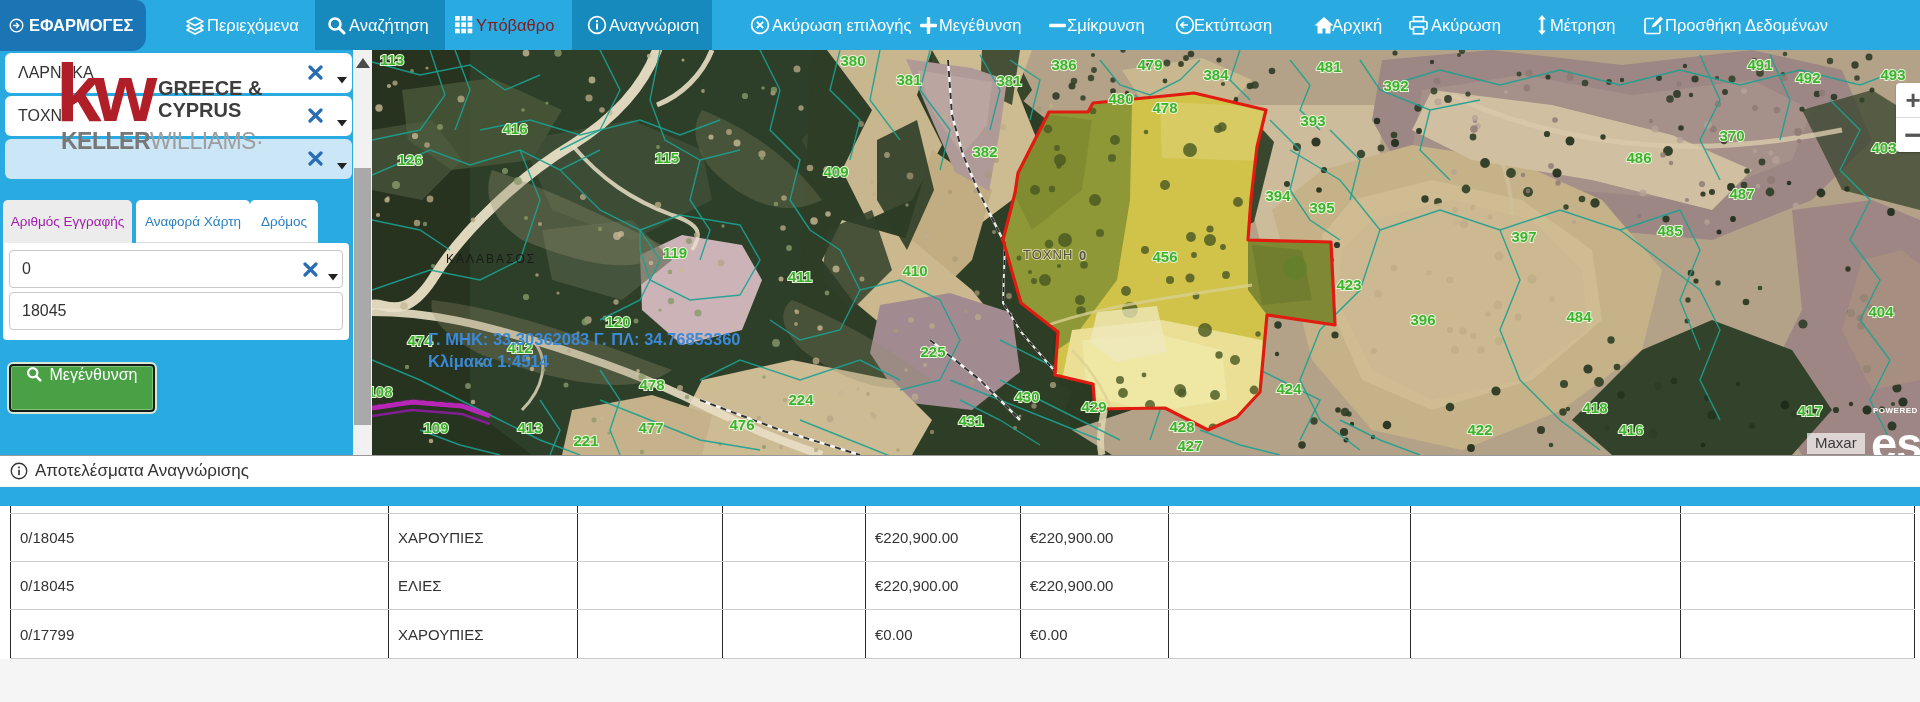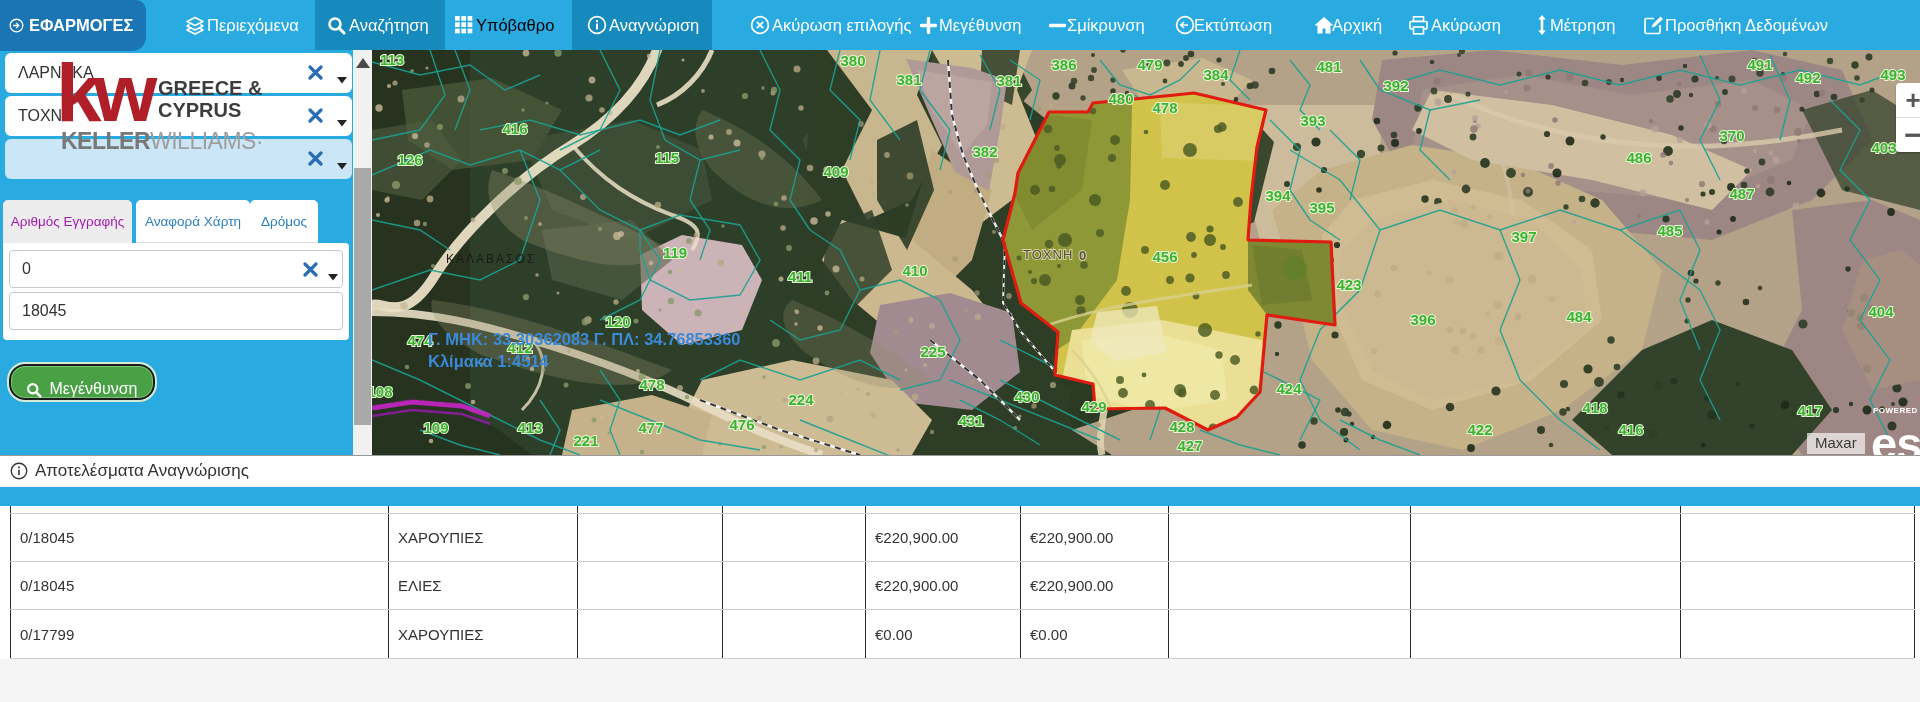--- a/index.html
+++ b/index.html
@@ -5,21 +5,21 @@
 html,body{width:1920px;height:702px;overflow:hidden;font-family:"Liberation Sans",sans-serif;background:#fff}
 .nav{position:absolute;left:0;top:0;width:1920px;height:50px;background:#29abe2;z-index:30;white-space:nowrap}
 .appbtn{position:absolute;left:0;top:0;width:146px;height:51px;background:#1b74b4;color:#fff;font-weight:bold;font-size:16.5px;display:flex;align-items:center;padding-left:9px;z-index:31;border-radius:0 10px 14px 0}
 .sidebar{position:absolute;left:0;top:50px;width:353px;height:405px;background:#29abe2;z-index:20}
 .sinput{position:absolute;left:5px;width:347px;height:40px;background:#fff;border-radius:6px;display:flex;align-items:center;font-size:16px;color:#333;padding-left:13px}
 .kwlogo{position:absolute;z-index:25;pointer-events:none}
 .tabs{position:absolute;left:3px;top:150px;display:flex;align-items:flex-end}
 .tab{border-radius:5px 5px 0 0;font-size:13.5px;padding:0 12px;display:flex;align-items:center;justify-content:center;white-space:nowrap}
 .panel{position:absolute;left:3px;top:193px;width:346px;height:97px;background:#fff;border-radius:0 4px 4px 4px;padding:7px 6px}
 .pinput{position:relative;width:334px;height:38px;border:1px solid #c8c8c8;border-radius:4px;background:#fff;display:flex;align-items:center;padding-left:12px;font-size:16px;color:#333}
-.greenbtn{position:absolute;left:9px;top:314px;width:146px;height:36px;background:#4aa145;border:2px solid #1a1a1a;outline:2px solid #d7e9d4;border-radius:16px;color:#fff;font-size:16px;display:flex;align-items:flex-end;justify-content:center;box-shadow:inset 0 0 0 1px #7ec27a}
+.greenbtn{position:absolute;left:9px;top:314px;width:146px;height:48px;background:#4aa145;border:2px solid #1a1a1a;outline:2px solid #d7e9d4;border-radius:4px;color:#fff;font-size:16px;display:flex;align-items:flex-start;justify-content:center;box-shadow:inset 0 0 0 1px #7ec27a}
 .sscroll{position:absolute;left:353px;top:50px;width:19px;height:405px;background:#f1f1f1;z-index:20}
 .sthumb{position:absolute;left:1px;top:118px;width:17px;height:257px;background:#a9a9a9}
 .sarrow{position:absolute;left:3px;top:8px;width:0;height:0;border-left:7px solid transparent;border-right:7px solid transparent;border-bottom:10px solid #4a4a4a}
 .mapwrap{position:absolute;left:372px;top:50px;width:1548px;height:405px;overflow:hidden;background:#8a7d63}
 .zoomctl{position:absolute;left:1524px;top:33px;width:34px;height:69px;background:#fff;border-radius:4px 0 0 4px;box-shadow:0 1px 2px rgba(0,0,0,.3);z-index:5}
 .zoomctl .zb{height:34px;display:flex;align-items:center;justify-content:center;font-size:26px;color:#555;font-weight:bold}
 .zoomctl .sep{height:1px;background:#ddd}
 .maxar{position:absolute;left:1435px;top:383px;background:rgba(255,255,255,.65);color:#3a3a3a;font-size:15px;padding:1px 8px 3px;z-index:5}
 .powered{position:absolute;left:1501px;top:356px;color:#fff;font-size:8px;letter-spacing:0.5px;z-index:5;font-weight:bold}
 .esri{position:absolute;left:1499px;top:366px;color:#fff;font-size:47px;font-weight:bold;z-index:5;letter-spacing:-1px}
@@ -54,21 +54,21 @@
           <rect x="12.6" y="0" width="4.7" height="4.7"></rect>
           <rect x="0" y="6.3" width="4.7" height="4.7"></rect>
           <rect x="6.3" y="6.3" width="4.7" height="4.7"></rect>
           <rect x="12.6" y="6.3" width="4.7" height="4.7"></rect>
           <rect x="0" y="12.6" width="4.7" height="4.7"></rect>
           <rect x="6.3" y="12.6" width="4.7" height="4.7"></rect>
           <rect x="12.6" y="12.6" width="4.7" height="4.7"></rect>
         </g>
       </svg>
     </div>
-<div style="position:absolute;left:476px;top:0;height:50px;display:flex;align-items:center;color:#000000;font-size:16.5px;z-index:2">Υπόβαθρο</div>
+<div style="position:absolute;left:476px;top:0;height:50px;display:flex;align-items:center;color:#7f1d1d;font-size:16.5px;z-index:2">Υπόβαθρο</div>
 <div style="position:absolute;left:572px;top:0;width:140px;height:50px;background:#1689bd"></div>
 <div style="position:absolute;left:587px;top:0;height:50px;display:flex;align-items:center;z-index:2">
       <svg width="20" height="20" viewBox="0 0 20 20">
         <circle cx="10" cy="10" r="8.4" fill="none" stroke="#fff" stroke-width="1.7"></circle>
         <rect x="9" y="8.5" width="2" height="6" fill="#fff"></rect>
         <rect x="9" y="5" width="2" height="2.2" fill="#fff"></rect>
       </svg>
     </div>
 <div style="position:absolute;left:609px;top:0;height:50px;display:flex;align-items:center;color:#fff;font-size:16.5px;z-index:2">Αναγνώριση</div>
 <div style="position:absolute;left:750px;top:0;height:50px;display:flex;align-items:center;z-index:2">

